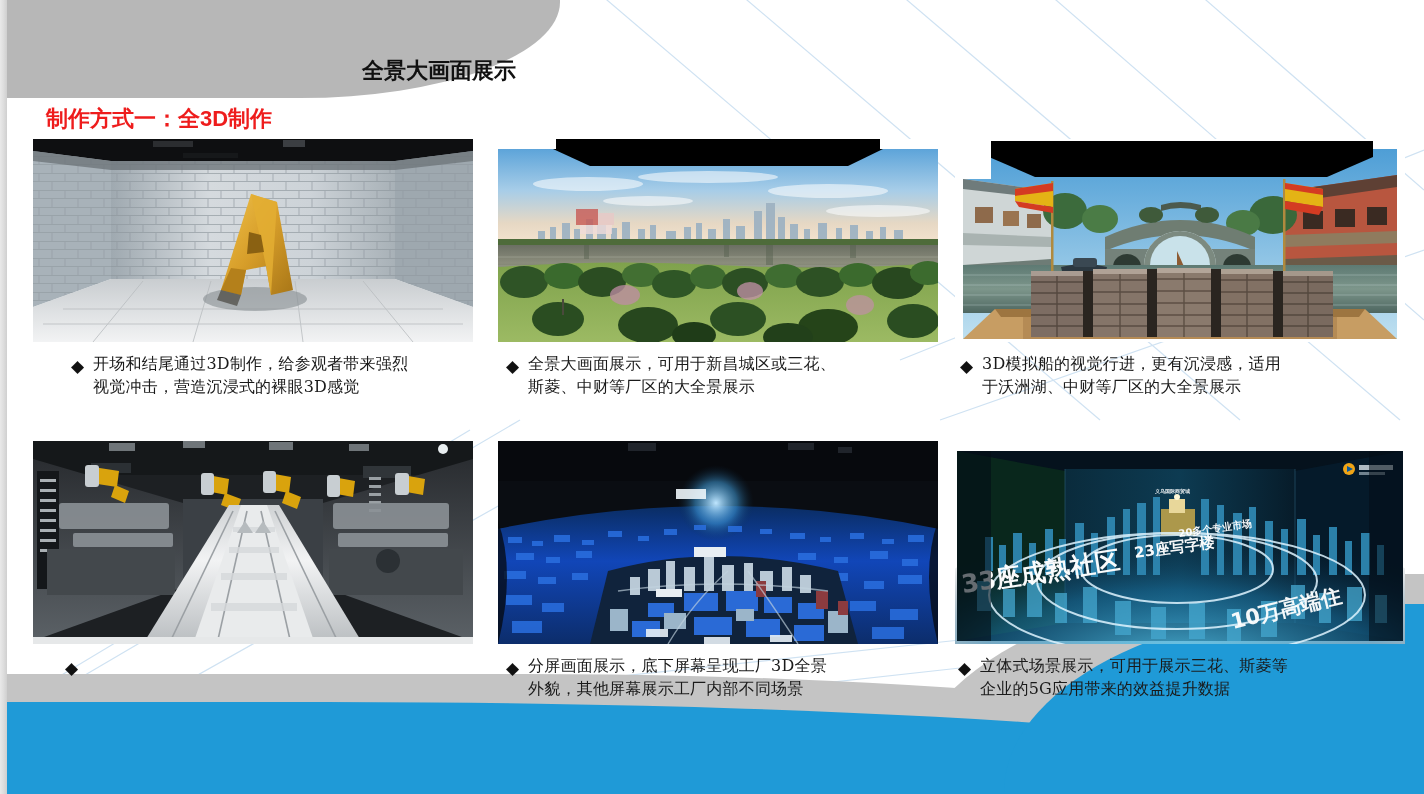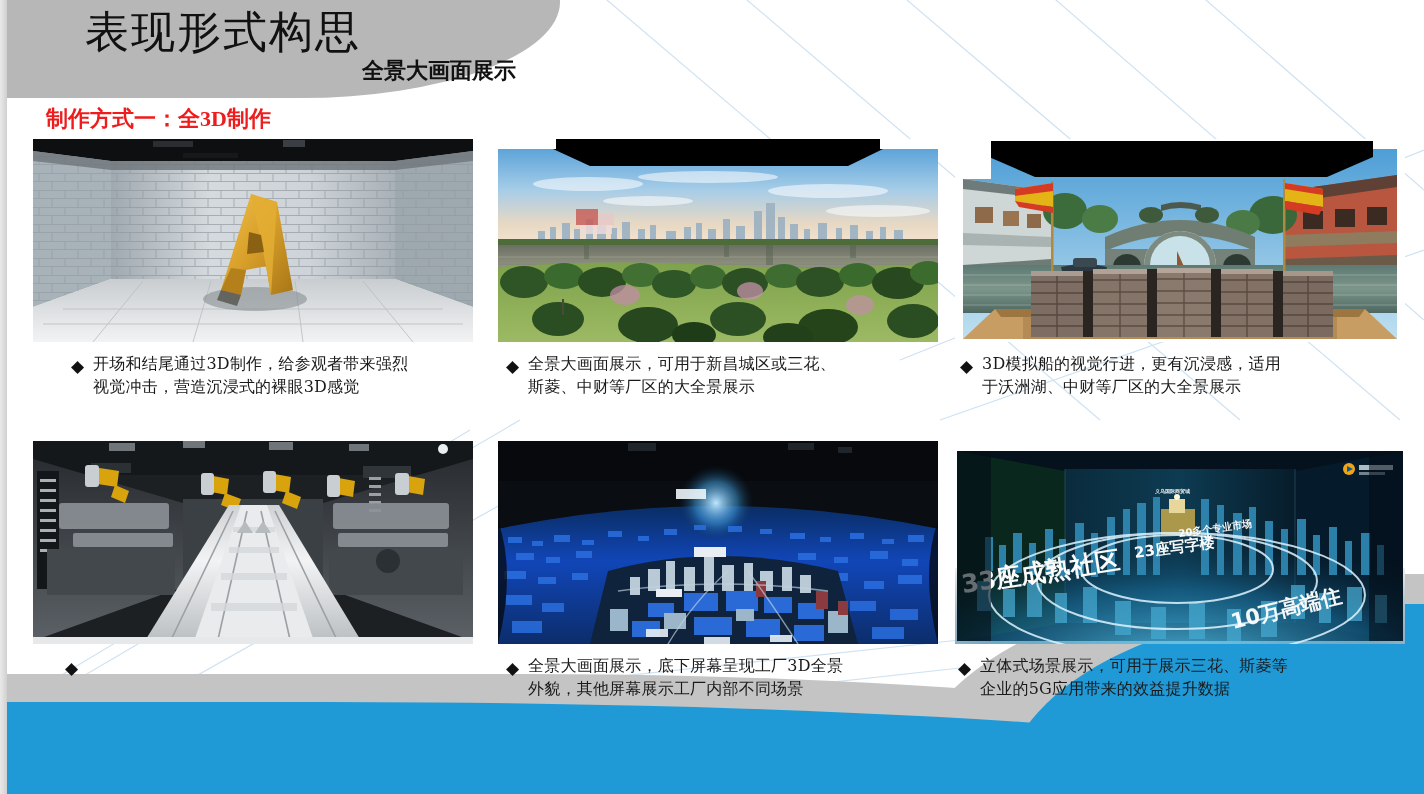--- a/index.html
+++ b/index.html
@@ -87,21 +87,21 @@
     white-space: nowrap;
     font-family: "DejaVu Sans", "Liberation Sans", sans-serif;
   }
   .section-label {
     position: absolute;
     left: 46px; top: 104px;
     font-size: 22px;
     font-weight: bold;
     color: #ee1c1c;
     white-space: nowrap;
-    font-family: Liberation Serif, serif;
+    font-family: Liberation Sans, sans-serif;
   }
 
   
   .grid { position: absolute; left: 0; top: 0; width: 1424px; height: 794px; }
 
   .card { position: absolute; }
   .thumb {
     position: absolute;
     left: 0; top: 0;
     overflow: hidden;
@@ -160,21 +160,20 @@
 
     <div class="footer-gray"></div>
     <div class="footer-gray-2"></div>
     <div class="footer-blue"></div>
     <div class="footer-blue-2"></div>
 
     <div class="header-shape"></div>
     <div class="left-strip"></div>
   </div>
 
-  <div class="slide-title">表现形式构思</div>
   <div class="subtitle">全景大画面展示</div>
   <div class="section-label">制作方式一：全3D制作</div>
 
   <div class="grid">
 
     <div class="card" style="left:33px; top:139px;">
       <div class="thumb" style="width:440px;height:203px;">
         <svg width="440" height="203" viewBox="0 0 440 203">
           <defs>
             <linearGradient id="r1floor" x1="0" y1="0" x2="0" y2="1">
@@ -755,21 +754,21 @@
               <rect x="272" y="194" width="22" height="7"></rect>
             </g>
           </g>
 
           <path d="M0 80 Q18 130 0 203 Z" fill="#06080c" opacity="0.75"></path>
           <path d="M440 80 Q422 130 440 203 Z" fill="#06080c" opacity="0.75"></path>
         </svg>
       </div>
       <div class="caption" style="left:8px; top:214px; width:452px;">
         <span class="bullet">◆</span>
-        <span class="caption-text">全景大画面展示，底下屏幕呈现工厂3D全景
+        <span class="caption-text">分屏画面展示，底下屏幕呈现工厂3D全景
 外貌，其他屏幕展示工厂内部不同场景</span>
       </div>
     </div>
 
     <div class="card" style="left:955px; top:441px;">
       <div class="thumb" style="width:450px;height:203px;background:#fff;">
         <svg width="450" height="203" viewBox="0 0 450 203">
           <defs>
             <radialGradient id="cyan6" cx="0.5" cy="0.75" r="0.7">
               <stop offset="0" stop-color="#58c9ef" stop-opacity="0.9"></stop>

